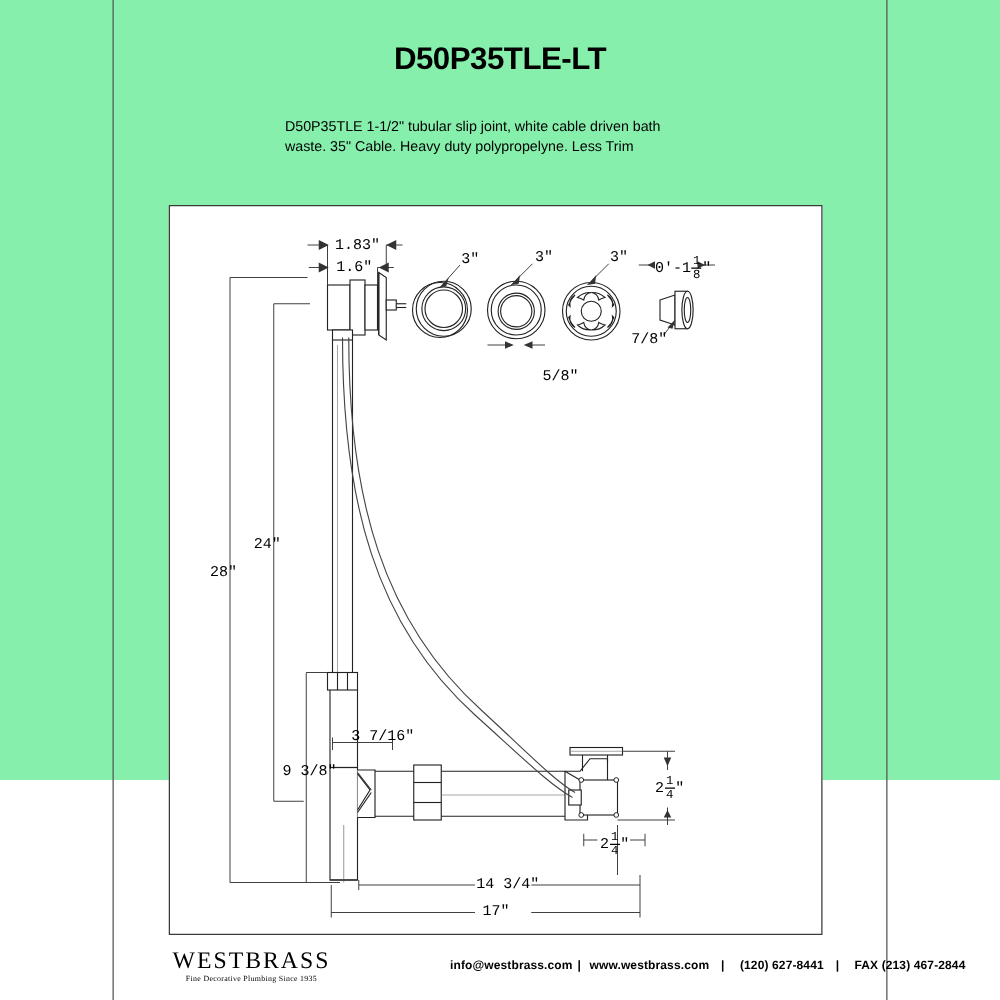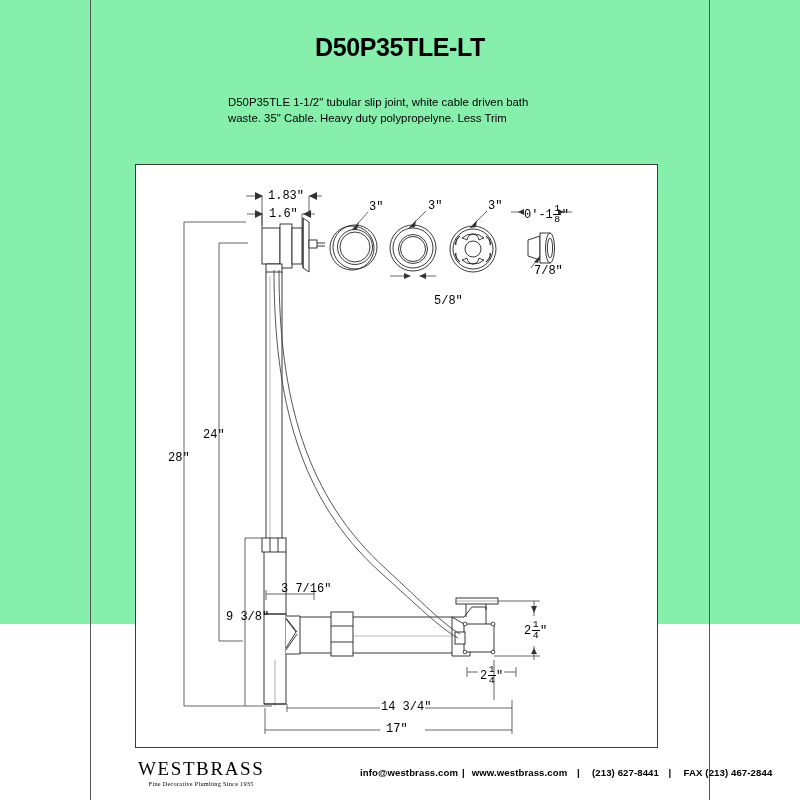--- a/index.html
+++ b/index.html
@@ -259,21 +259,21 @@
     </g>
   </svg>
 
   <div class="dim" style="left:268px;top:189px;">1.83″</div>
   <div class="dim" style="left:269px;top:207px;text-align:center;">1.6″</div>
 
   <div class="dim" style="left:369px;top:200px;">3″</div>
   <div class="dim" style="left:428px;top:199px;">3″</div>
   <div class="dim" style="left:488px;top:199px;">3″</div>
   <div class="dim" style="left:434px;top:270px;margin-top:24px;">5/8″</div>
-  <div class="dim" style="left:534px;top:264px;">7/8″</div>
+  <div class="dim" style="left:505px;top:264px;">7/8″</div>
 
   <div class="dim" style="left:524px;top:204px;"><span>0'-1</span><span class="frac"><span class="n">1</span><span class="d">8</span></span><span>″</span></div>
 
   <div class="dim" style="left:168px;top:451px;">28"</div>
   <div class="dim" style="left:203px;top:428px;">24"</div>
   <div class="dim" style="left:226px;top:610px;">9 3/8"</div>
   <div class="dim" style="left:281px;top:582px;">3 7/16"</div>
 
   <div class="dim" style="left:381px;top:700px;">14  3/4"</div>
   <div class="dim" style="left:386px;top:722px;">17"</div>
@@ -283,18 +283,18 @@
   <div class="dim" style="left:480px;top:665px;"><span>2</span><span class="frac"><span class="n">1</span><span class="d">4</span></span><span>″</span></div>
 
   <div id="footer">
     <div id="brand">
       <div class="brandname">WESTBRASS</div>
       <div class="brandtag">Fine Decorative Plumbing Since 1935</div>
     </div>
     <div id="contact">
       <span>info@westbrass.com</span><span>|</span>
       <span>www.westbrass.com</span>&nbsp;&nbsp;<span>|</span>&nbsp;&nbsp;
-      <span>(213) 627-8441</span>&nbsp;&nbsp;<span>|</span>&nbsp;&nbsp;
+      <span>(120) 627-8441</span>&nbsp;&nbsp;<span>|</span>&nbsp;&nbsp;
       <span>FAX (213) 467-2844</span>
     </div>
   </div>
 
 </div>
 
 </body></html>

